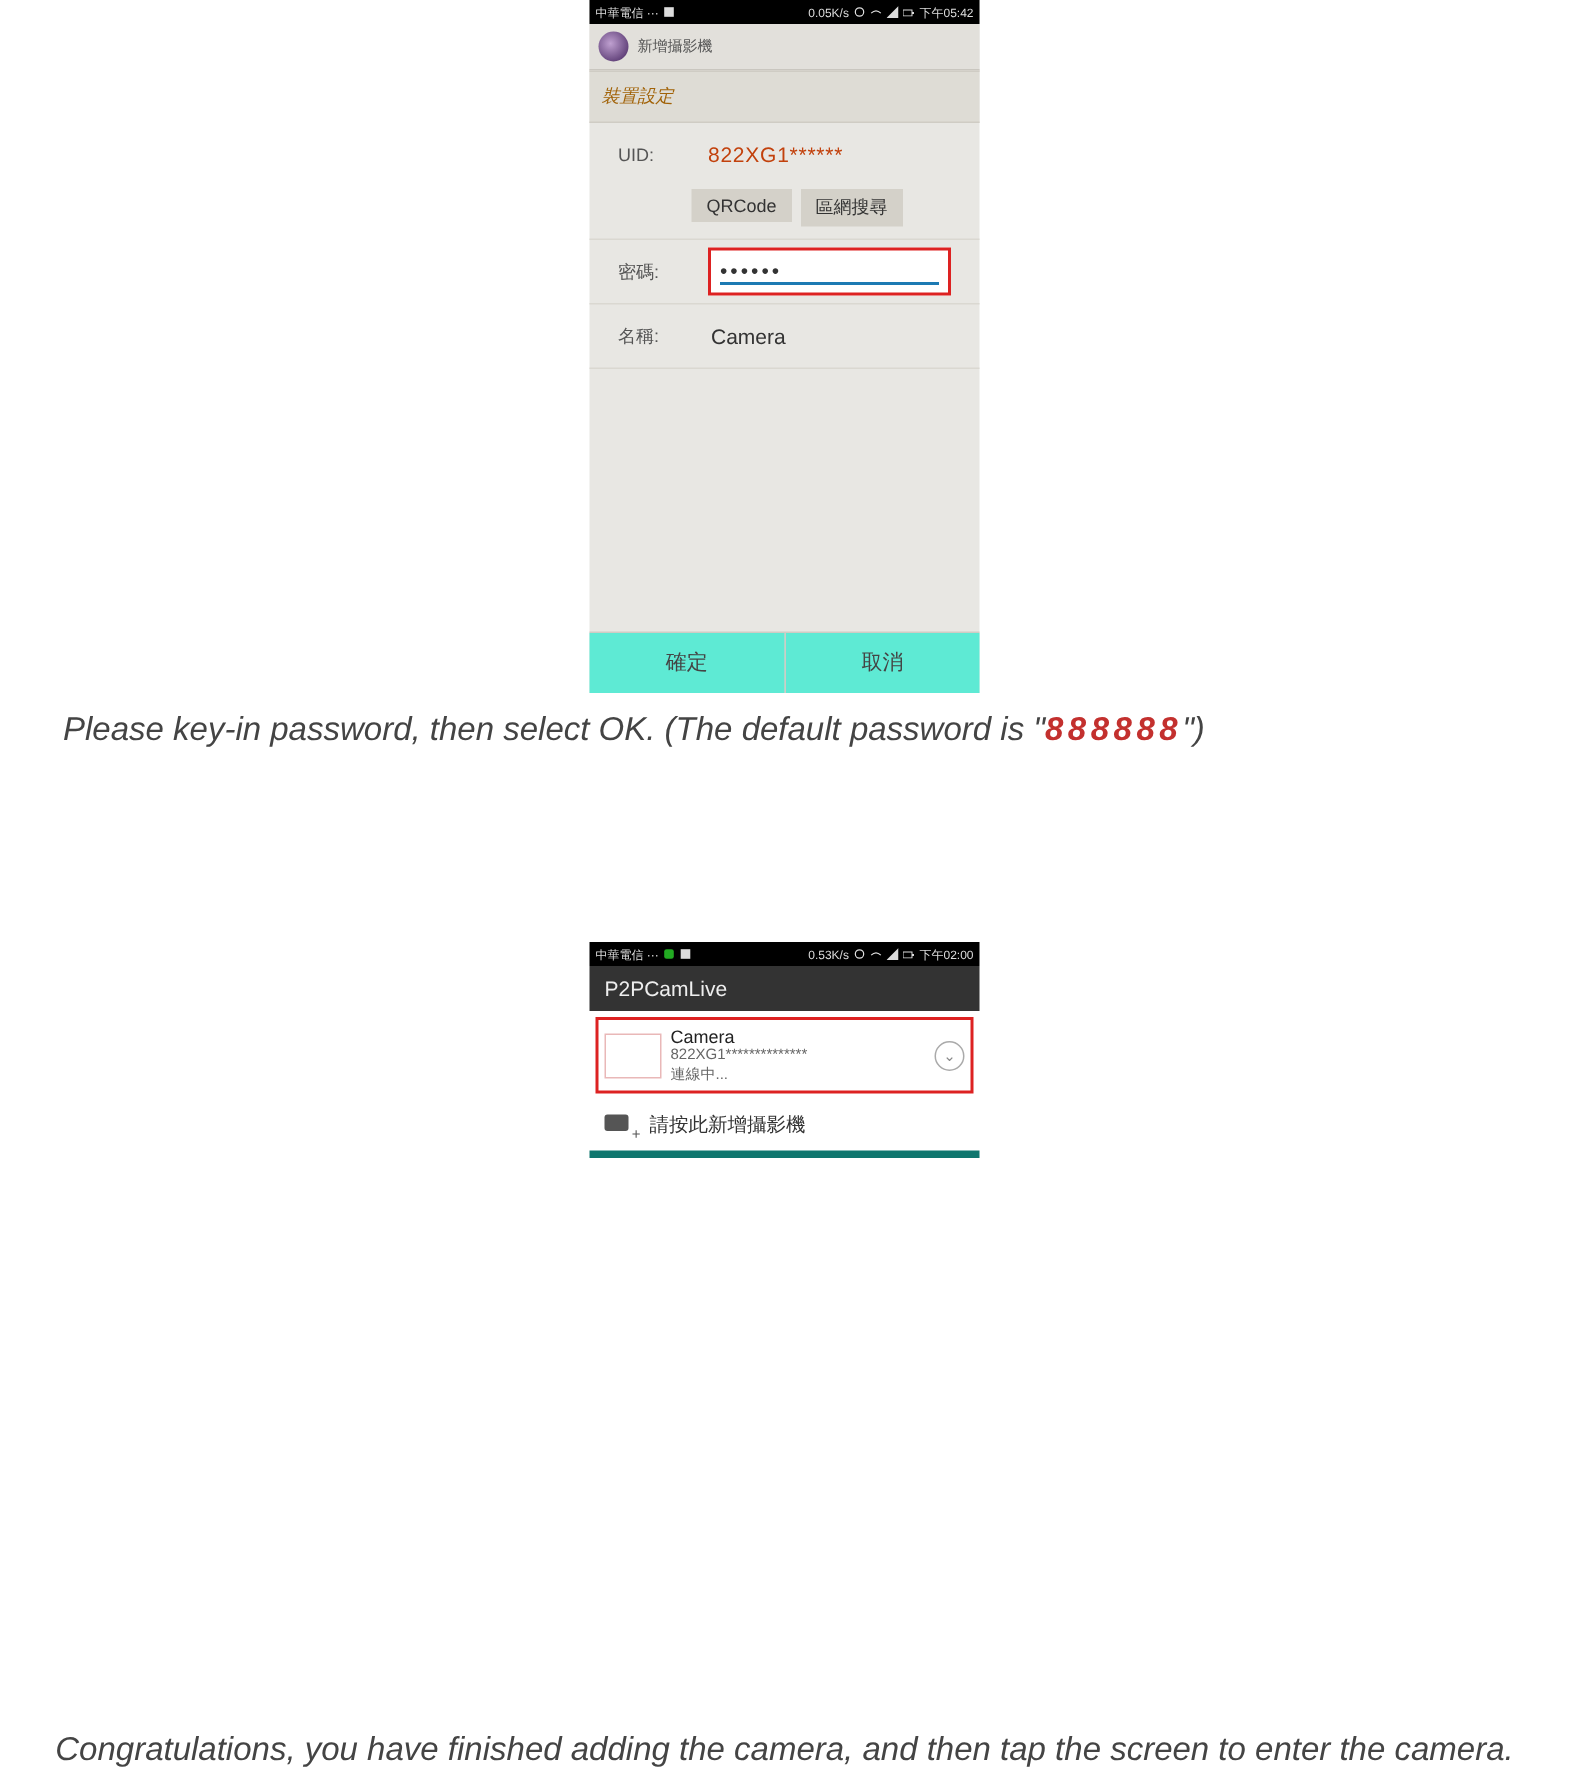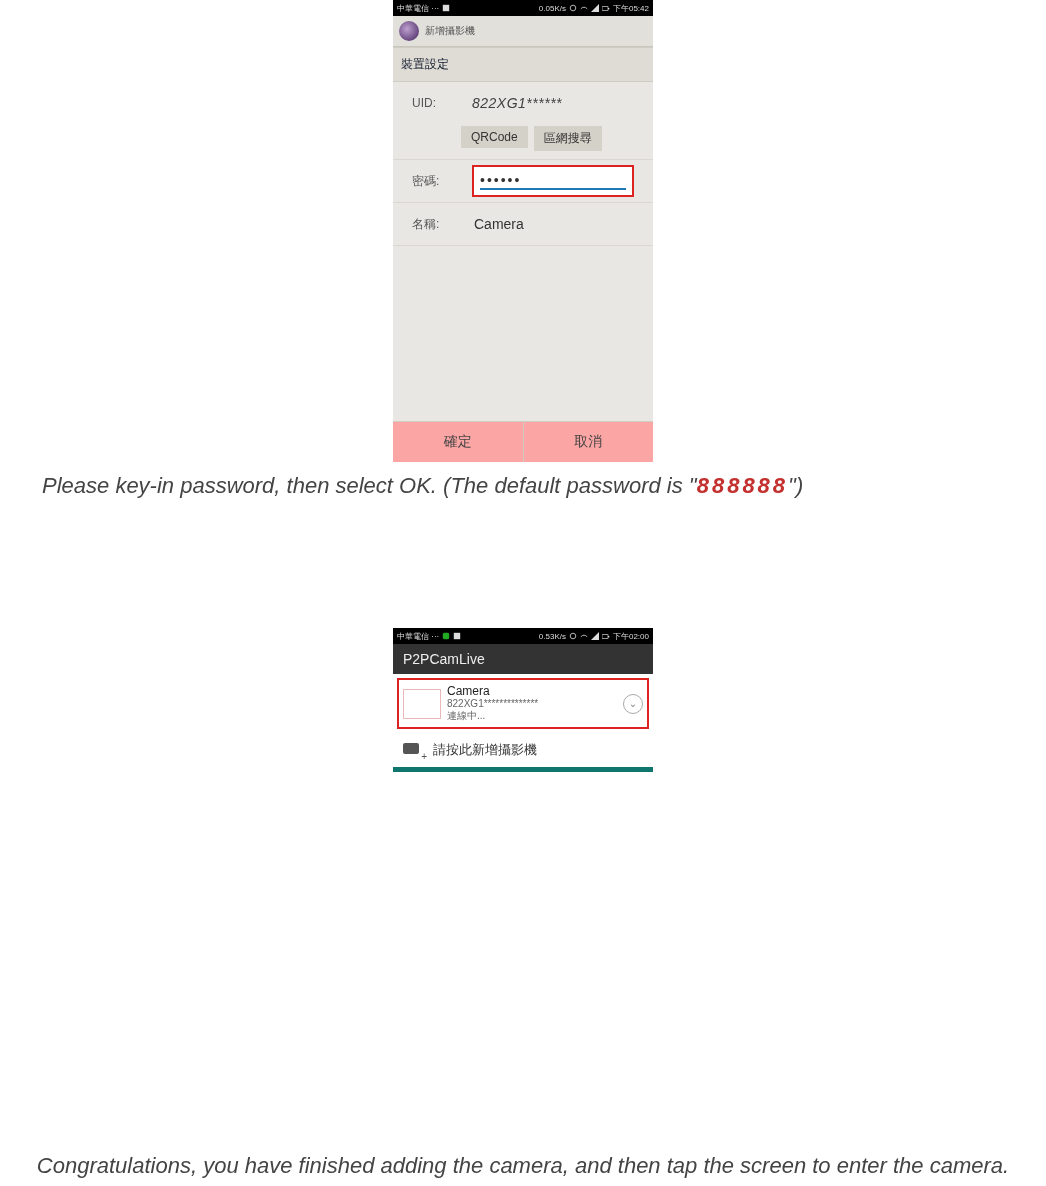--- a/index.html
+++ b/index.html
@@ -35,31 +35,31 @@
     display:flex; align-items:center; gap:6px;
     padding:0 6px; border-bottom:1px solid #c9c6bf;
     font-size:10px; color:#555;
   }
   .titlebar .appicon {
     width:20px;height:20px; border-radius:50%;
     background: radial-gradient(circle at 40% 40%, #bfa0d0 0%, #5a3a73 80%);
   }
 
   .section-header {
-    background:#dedcd5; font-size:12px; color:#0f172a;
-    padding:8px 8px; border-top:1px solid #cfccc4; border-bottom:1px solid #cfccc4;
+    background:#dedcd5; font-size:12px; color:#a16207;
+    padding:8px 8px; border-top:1px solid #cfccc4; border-bottom:1px solid #cfccc4;font-style:italic;
   }
   .form-row {
     display:flex; align-items:center; height:42px;
     border-bottom:1px solid #dad8d1; padding:0 19px;
     font-size:12px; color:#555;
   }
   .form-row .lbl { width:60px; }
   .form-row .val { flex:1; }
-  .uid-val { font-size:14px; color:#404040; letter-spacing:0.5px;font-style:italic; }
+  .uid-val { font-size:14px; color:#c2410c; letter-spacing:0.5px; }
   .buttons-row { display:flex; align-items:flex-start; padding:2px 8px 8px 68px; gap:6px; border-bottom:1px solid #dad8d1;}
   .btn-small {
      display:inline-block; font-size:12px; color:#333;
      background:#d4d1c9; padding:4px 10px;
   }
   .pw-box {
     border:2px solid #d22; padding:2px 6px; height:24px;
     display:flex; align-items:center; flex:1;
     font-size:14px; color:#333; letter-spacing:2px;
     background:#fff;
@@ -71,21 +71,21 @@
     border:none; background:transparent; font-size:14px; color:#333; width:100%;
   }
 
   .spacer { flex:1; }
 
   .bottombar {
     height:40px; display:flex; border-top:1px solid #cfccc4;
   }
   .bottombar .bb {
     flex:1; display:flex; justify-content:center; align-items:center;
-    font-size:14px; color:#444; background:#fca5a5;
+    font-size:14px; color:#444; background:#5eead4;
   }
   .bottombar .bb + .bb { border-left:1px solid #cfccc4; }
 
   
   .title2 {
     height:30px; background:#333; color:#eee; font-size:14px;
     display:flex; align-items:center; padding:0 10px;
   }
   .camrow {
     border:2px solid #d22; margin:4px; padding:4px;

